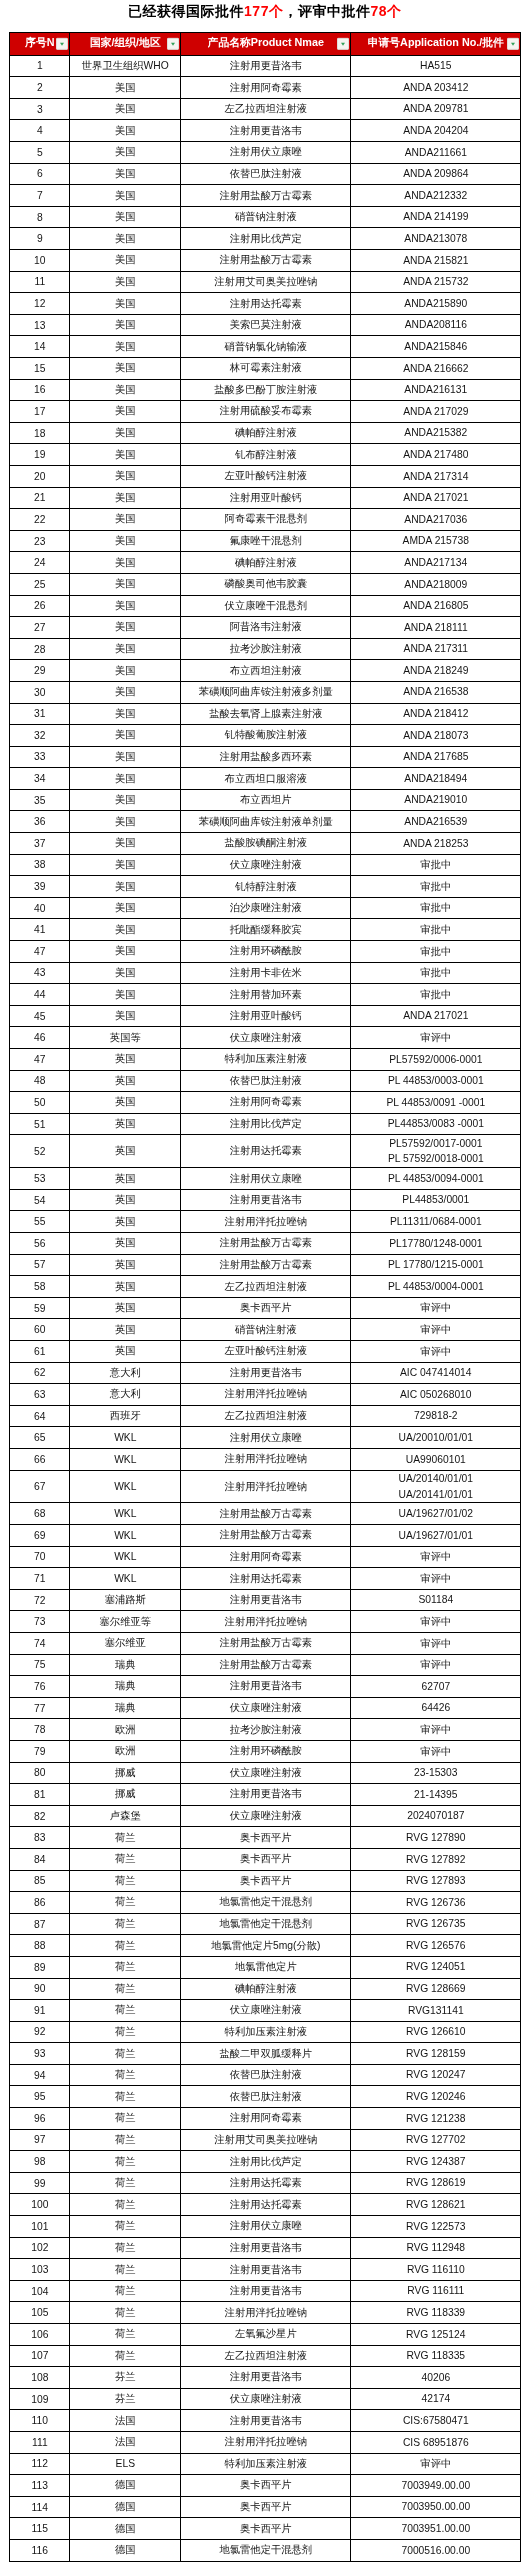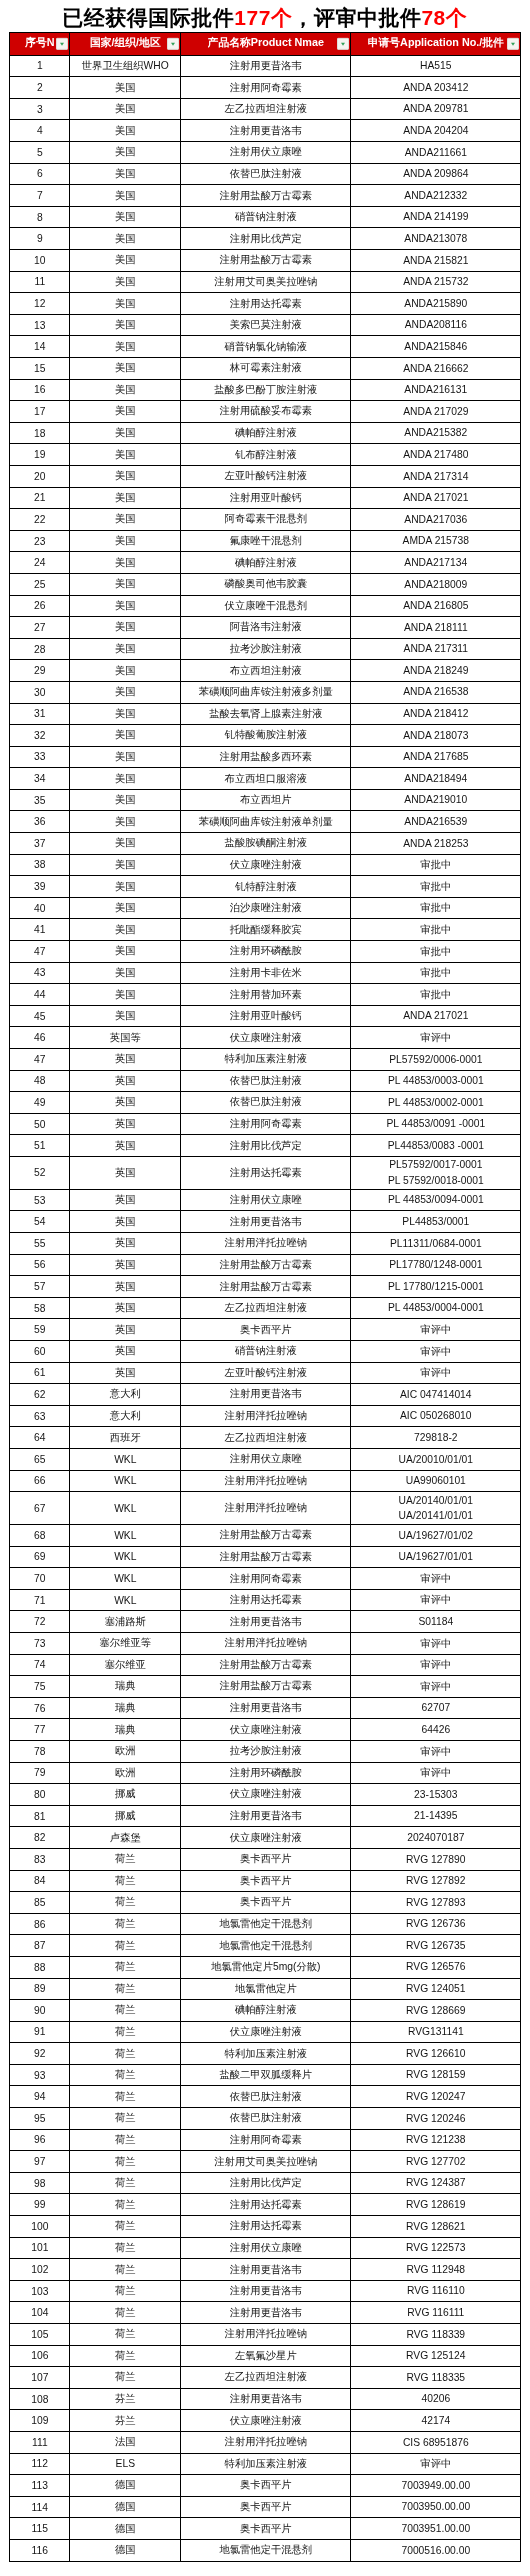--- a/index.html
+++ b/index.html
@@ -1,19 +1,19 @@
 <!DOCTYPE html>
 <html style="font-size:8.2px"><head>
 <meta charset="utf-8">
 <style>
   html,body{margin:0;padding:0;background:#ffffff;}
   body{width:531px;font-family:"Liberation Sans","DejaVu Sans",sans-serif;}
   .sheet{padding:3.1px 9.3px 5.2px 9.3px;}
-  .title-bar{width:511px;height:29px;display:flex;align-items:center;justify-content:center;
-    font-size:21px;font-weight:700;color:#000;letter-spacing:0.5px;}
+  .title-bar{width:511px;height:29px;display:flex;justify-content:center;
+    font-size:14px;font-weight:700;color:#000;letter-spacing:0.5px;}
   .title-bar .red{color:#fe0000;}
   table.grid{border-collapse:collapse;width:511px;table-layout:fixed;border:1.5px solid #000;}
   table.grid col.c1{width:60px;}
   table.grid col.c2{width:111px;}
   table.grid col.c3{width:170px;}
   table.grid col.c4{width:170px;}
   table.grid th{background:#cf0000;color:#ffffff;height:21.6px;font-size:10.8px;font-weight:600;
     border:1px solid #000;padding:0 1px;position:relative;overflow:hidden;white-space:nowrap;text-align:center;margin-left:17px;}
   table.grid td{border:1px solid #000;height:19.6px;text-align:center;vertical-align:middle;
     font-size:10.3px;color:#141414;padding:0.5px 2.1px;overflow:hidden;}
@@ -355,26 +355,20 @@
           <td>特利加压素注射液</td>
           <td class="app">PL57592/0006-0001</td>
         </tr>
         <tr>
           <td>48</td>
           <td>英国</td>
           <td>依替巴肽注射液</td>
           <td class="app">PL 44853/0003-0001</td>
         </tr>
         <tr>
-          <td>49</td>
-          <td>英国</td>
-          <td>依替巴肽注射液</td>
-          <td class="app">PL 44853/0002-0001</td>
-        </tr>
-        <tr>
           <td>50</td>
           <td>英国</td>
           <td>注射用阿奇霉素</td>
           <td class="app">PL 44853/0091 -0001</td>
         </tr>
         <tr>
           <td>51</td>
           <td>英国</td>
           <td>注射用比伐芦定</td>
           <td class="app">PL44853/0083 -0001</td>
@@ -721,20 +715,26 @@
           <td>108</td>
           <td>芬兰</td>
           <td>注射用更昔洛韦</td>
           <td class="app">40206</td>
         </tr>
         <tr>
           <td>109</td>
           <td>芬兰</td>
           <td>伏立康唑注射液</td>
           <td class="app">42174</td>
+        </tr>
+        <tr>
+          <td>110</td>
+          <td>法国</td>
+          <td>注射用更昔洛韦</td>
+          <td class="app">CIS:67580471</td>
         </tr>
         <tr>
           <td>111</td>
           <td>法国</td>
           <td>注射用泮托拉唑钠</td>
           <td class="app">CIS 68951876</td>
         </tr>
         <tr>
           <td>112</td>
           <td>ELS</td>

